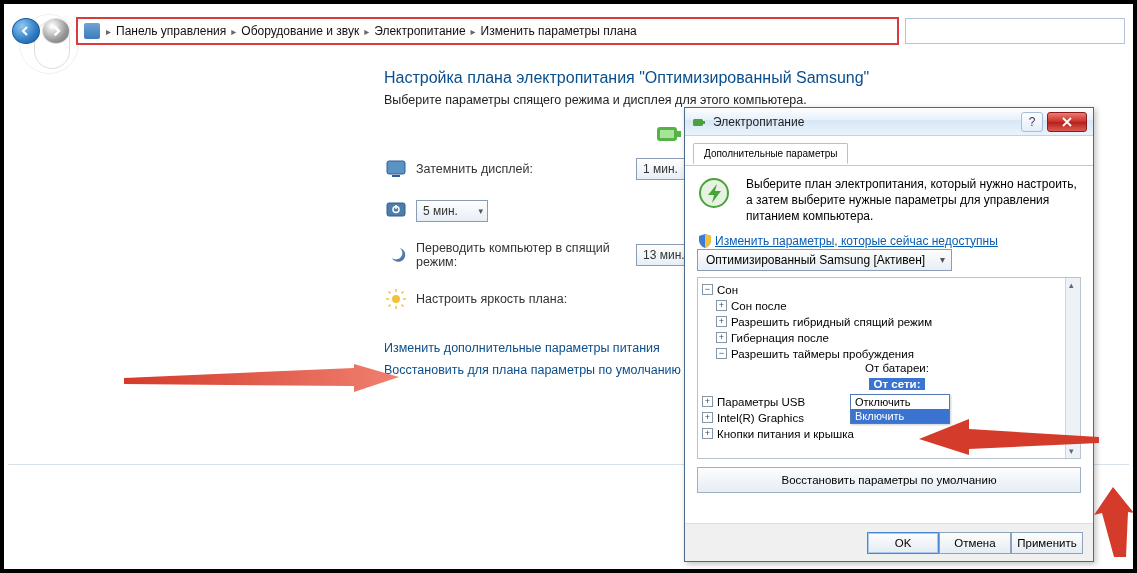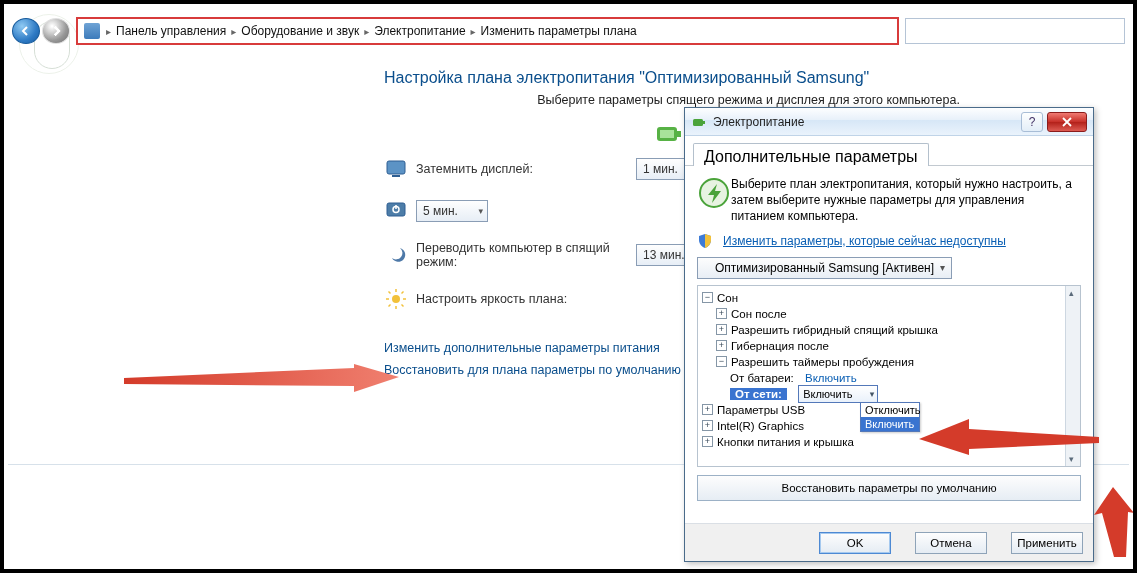--- a/index.html
+++ b/index.html
@@ -16,72 +16,72 @@
   .nav-btn.fwd { filter: grayscale(1) brightness(1.35); border-color: #9aa8b3; }
   .breadcrumb-wrap { flex: 1; height: 28px; margin-left: 6px; border: 2px solid #d83b3b; background: #fff; display: flex; align-items: center; padding: 0 6px; }
   .bc-icon { width: 16px; height: 16px; background: linear-gradient(#6fa3d5,#3d7bbb); border-radius: 2px; margin-right: 4px; }
   .bc-sep { color: #666; padding: 0 2px; font-size: 10px; }
   .bc-item { color: #111; padding: 0 3px; cursor: pointer; white-space: nowrap; }
   .search-box { width: 220px; height: 26px; margin-left: 6px; border: 1px solid #b5c4d6; background: #fff; }
 
   
   .content { position: absolute; left: 380px; top: 65px; right: 20px; bottom: 20px; font-size: 12.5px; color: #333; }
   .page-title { color: #0a4e8c; font-size: 16px; font-weight: normal; margin-bottom: 6px; }
-  .page-sub { color: #222; margin-bottom: 18px; text-align: center; }
+  .page-sub { color: #222; margin-bottom: 18px; }
 
   .row { display: flex; align-items: center; margin-bottom: 18px; }
   .row .ic { width: 24px; height: 24px; margin-right: 8px; display: flex; align-items: center; justify-content: center; }
   .row .lbl { width: 220px; }
   .combo { width: 72px; height: 22px; border: 1px solid #8a9db5; background: linear-gradient(#fefefe,#e7eef6); font-size: 12px; display: inline-flex; align-items: center; padding: 0 6px; position: relative; }
   .combo::after { content: "▾"; position: absolute; right: 4px; font-size: 9px; color: #555; }
 
   .links a { color: #0a4e8c; text-decoration: none; display: block; margin-bottom: 8px; font-size: 12.5px; }
 
   .divider { position: absolute; left: 4px; right: 4px; top: 460px; border-top: 1px solid #d7e1ea; }
 
   
   .dialog { position: absolute; width: 410px; height: 455px; left: 680px; top: 103px; background: #f0f0f0; border: 1px solid #4a6b8a; box-shadow: 2px 2px 6px rgba(0,0,0,.25); font-size: 12px; }
   .titlebar { height: 28px; background: linear-gradient(#fdfeff,#e7f0fa 45%,#d7e7f7 46%,#eaf3fc); border-bottom: 1px solid #c0d4e8; display: flex; align-items: center; padding: 0 6px; }
   .titlebar .tic { width: 16px; height: 16px; margin-right: 6px; }
   .titlebar .tlabel { flex: 1; color: #222; font-size: 12px; }
   .titlebar .help { width: 22px; height: 20px; border: 1px solid #a8bdd6; background: linear-gradient(#fdfefe,#e3eef8); border-radius: 3px; display: flex; align-items: center; justify-content: center; color: #436; font-size: 12px; margin-right: 4px; cursor: pointer; }
   .titlebar .close { width: 40px; height: 20px; border: 1px solid #8b1c1c; background: linear-gradient(#f07a73,#c7312a 48%,#b21f18 50%,#dd5b53); border-radius: 3px; display: flex; align-items: center; justify-content: center; color: #fff; font-size: 12px; cursor: pointer; }
 
   .tabbar { height: 30px; padding: 6px 8px 0 8px; background: #fff; border-bottom: 1px solid #c2c9d0; }
-  .tab { display: inline-block; border: 1px solid #b4c0cc; border-bottom-color: #fff; background: #fff; padding: 4px 10px; font-size: 16px; border-radius: 2px 2px 0 0; position: relative; top: 1px; }
+  .tab { display: inline-block; border: 1px solid #b4c0cc; border-bottom-color: #fff; background: #fff; padding: 4px 10px; font-size: 10px; border-radius: 2px 2px 0 0; position: relative; top: 1px; }
 
   .dbody { padding: 10px 12px 8px 12px; background: #fff; height: 360px; position: relative; }
-  .drow { display: flex; gap: 0; margin-bottom: 8px; }
+  .drow { display: flex; gap: 15px; margin-bottom: 8px; }
   .drow .bigicon { width: 34px; height: 34px; flex: 0 0 34px; }
-  .dlink { display: flex; align-items: center; gap: 10px; margin-bottom: 8px; }
+  .dlink { display: flex; align-items: center; gap: 2px; }
   .dlink a { color: #0a5fb4; text-decoration: underline; }
   .shield { width: 16px; height: 16px; }
 
-  .plan-combo { width: 255px; height: 22px; border: 1px solid #8a9db5; background: linear-gradient(#fdfdfd,#e8eef5); display: flex; align-items: center; padding: 0 8px; position: relative; margin-bottom: 6px; justify-content: center; }
+  .plan-combo { width: 255px; height: 22px; border: 1px solid #8a9db5; background: linear-gradient(#fdfdfd,#e8eef5); display: flex; align-items: center; padding: 0 8px; position: relative; margin-bottom: 6px; }
   .plan-combo::after { content: "▾"; position: absolute; right: 6px; font-size: 10px; color: #555; }
 
   .tree { border: 1px solid #b7c3cf; height: 182px; overflow: hidden; position: relative; font-size: 11.5px; background: #fff; padding: 4px; }
   .tree .vscroll { position: absolute; right: 0; top: 0; bottom: 0; width: 15px; background: #eef2f6; border-left: 1px solid #cdd7e1; }
   .tree .vscroll::before { content: "▴"; position: absolute; top: 2px; left: 3px; font-size: 9px; color: #5b6b7b; }
   .tree .vscroll::after { content: "▾"; position: absolute; bottom: 2px; left: 3px; font-size: 9px; color: #5b6b7b; }
   .node { display: flex; align-items: center; gap: 4px; height: 16px; white-space: nowrap; }
   .box { width: 11px; height: 11px; border: 1px solid #8596a6; display: inline-flex; align-items: center; justify-content: center; font-size: 9px; line-height: 1; color: #394a5a; background: #fff; }
   .ind1 { margin-left: 14px; }
-  .ind2 { margin-left: 28px; }
+  .ind2 { margin-left: 16px; flex-direction: column; }
   .sel { display: inline-block; background: #3a74d0; color: #fff; padding: 0 5px; font-weight: bold; }
   .sel-label { color: #0a5fb4; }
   .sel-combo { width: 80px; height: 18px; border: 1px solid #5378b9; background: linear-gradient(#fff,#e9f1fb); display: inline-flex; align-items: center; padding: 0 4px; position: relative; font-size: 11px; }
   .sel-combo::after { content: "▾"; position: absolute; right: 3px; font-size: 9px; color: #456; }
-  .dropdown { position: absolute; left: 152px; top: 116px; width: 60px; border: 1px solid #5378b9; background: #fff; font-size: 11px; box-shadow: 1px 1px 2px rgba(0,0,0,.2); margin-left: 10px; }
+  .dropdown { position: absolute; left: 152px; top: 116px; width: 100px; border: 1px solid #5378b9; background: #fff; font-size: 11px; box-shadow: 1px 1px 2px rgba(0,0,0,.2); }
   .dropdown div { padding: 1px 4px; }
   .dropdown .hover { background: #3a74d0; color: #fff; }
 
   .restore-btn { width: 100%; height: 26px; margin-top: 8px; border: 1px solid #9cb1c6; background: linear-gradient(#fdfdfd,#e6edf4); font-size: 11.5px; cursor: pointer; }
 
-  .dfooter { position: absolute; left: 0; right: 0; bottom: 0; height: 38px; background: #f0f0f0; display: flex; justify-content: flex-end; align-items: center; gap: 24px; padding: 0 10px; border-top: 1px solid #dadfe5; }
+  .dfooter { position: absolute; left: 0; right: 0; bottom: 0; height: 38px; background: #f0f0f0; display: flex; justify-content: flex-end; align-items: center; gap: 0; padding: 0 10px; border-top: 1px solid #dadfe5; }
   .dbtn { min-width: 72px; height: 22px; border: 1px solid #8ea3b8; background: linear-gradient(#fdfdfd,#e5ecf3); font-size: 11.5px; cursor: pointer; }
   .dbtn.prim { border-color: #4d89d3; box-shadow: 0 0 0 1px #a5c9ef inset; }
 
   
   .arrow { position: absolute; pointer-events: none; }
   .arrow svg { overflow: visible; }
 
   
   svg { display: block; }
 </style>
@@ -245,21 +245,21 @@
       <div class="node">
           <span class="box">−</span>
           <span>Сон</span>
         </div>
       <div class="node ind1">
           <span class="box">+</span>
           <span>Сон после</span>
         </div>
       <div class="node ind1">
           <span class="box">+</span>
-          <span>Разрешить гибридный спящий крышка</span>
+          <span>Разрешить гибридный спящий режим</span>
         </div>
       <div class="node ind1">
           <span class="box">+</span>
           <span>Гибернация после</span>
         </div>
       <div class="node ind1">
           <span class="box">−</span>
           <span>Разрешить таймеры пробуждения</span>
         </div>
       <div class="node ind2"><span>От батареи:</span>&nbsp;<span class="sel-label">Включить</span></div>

